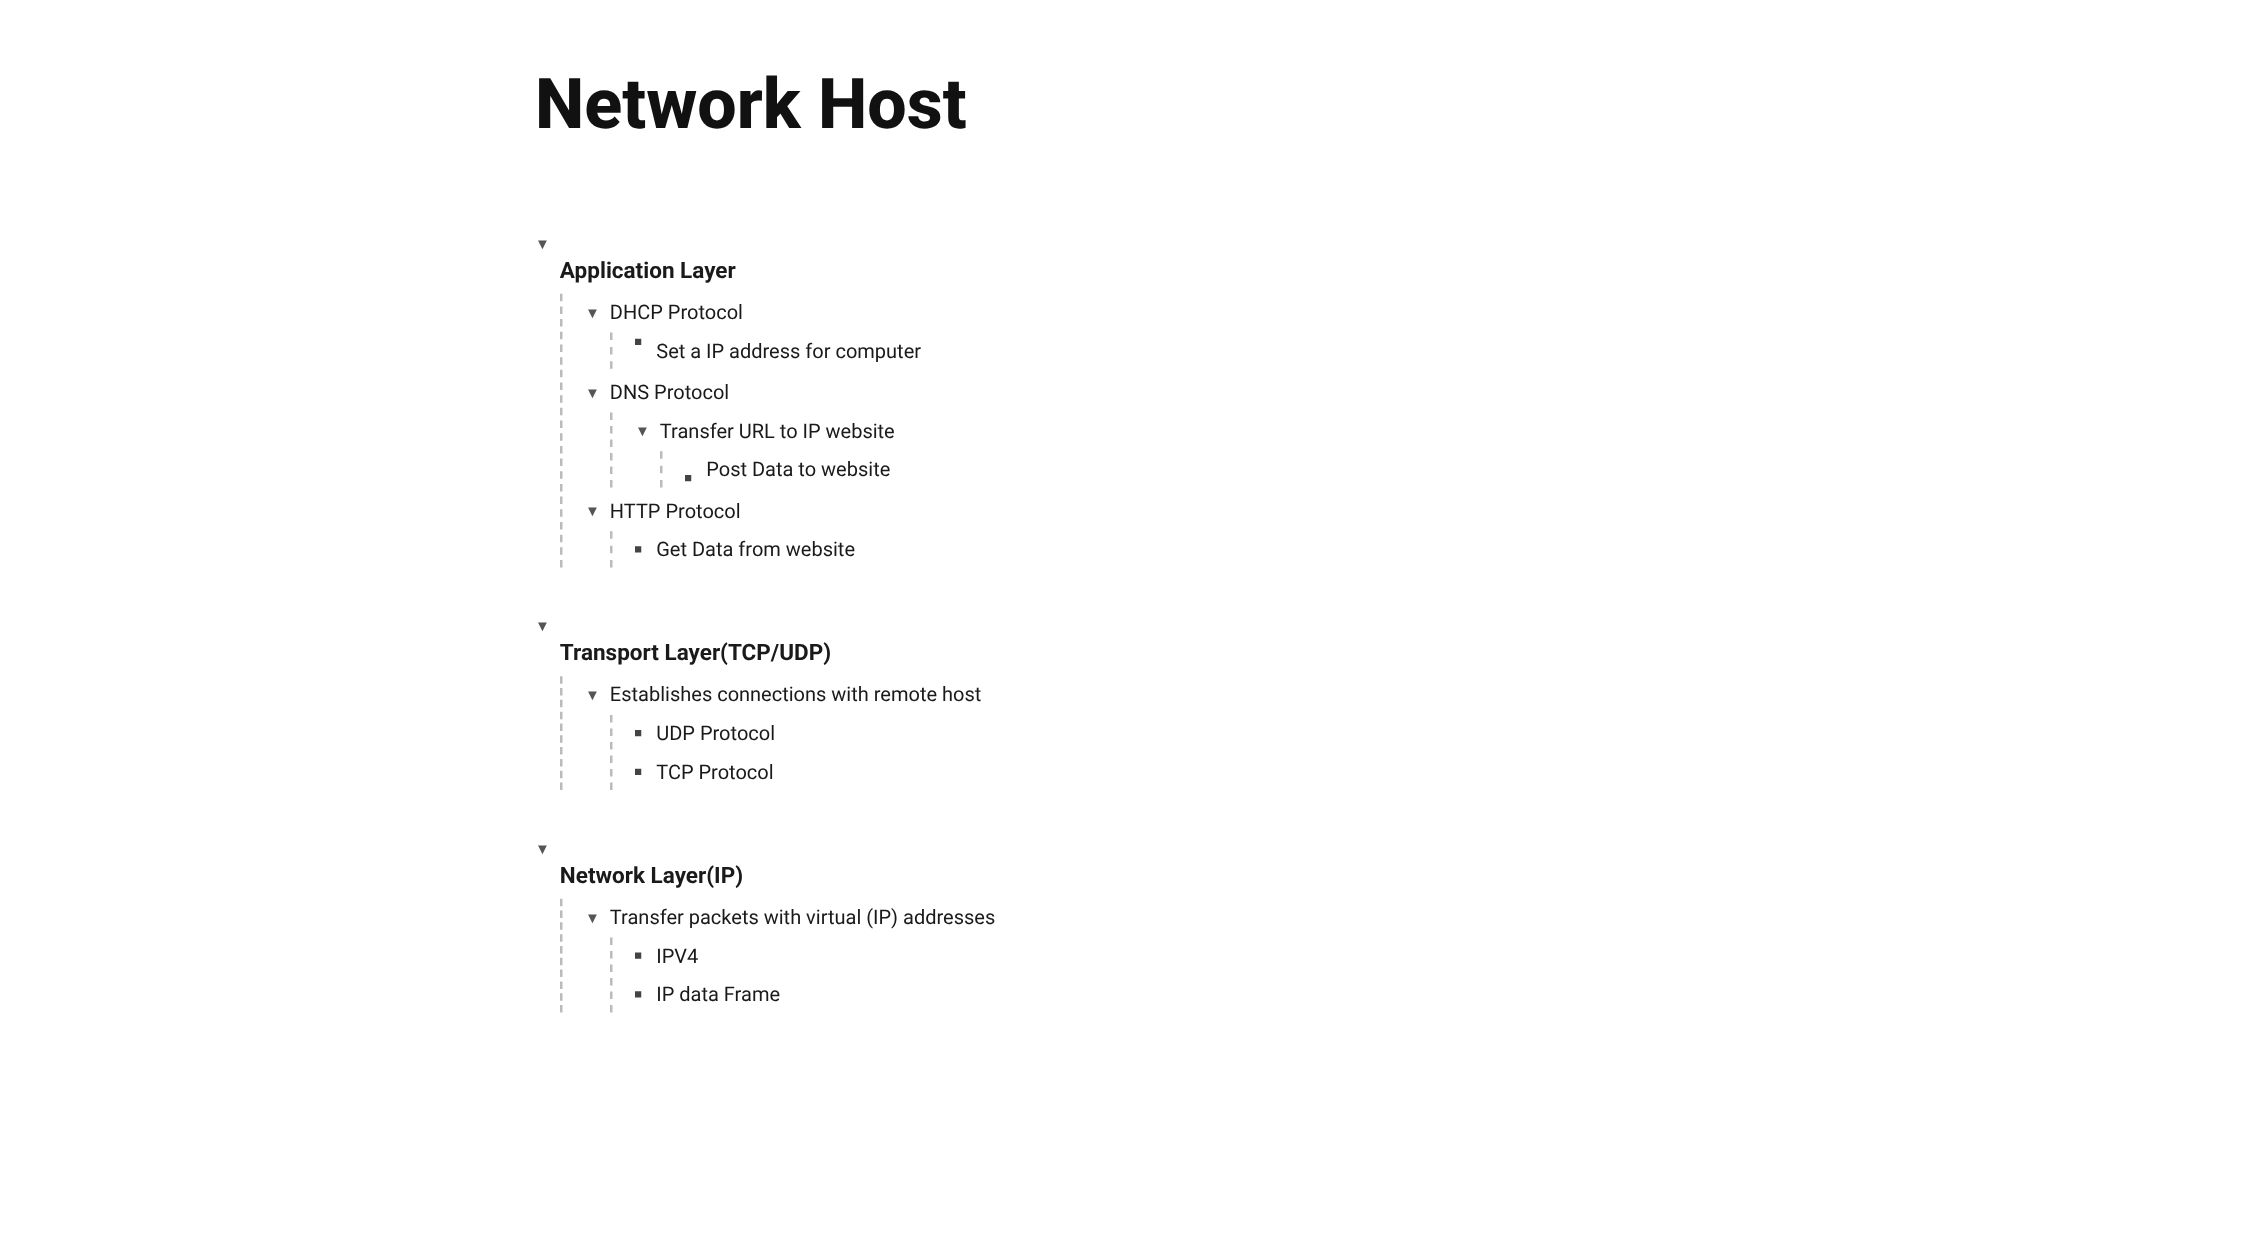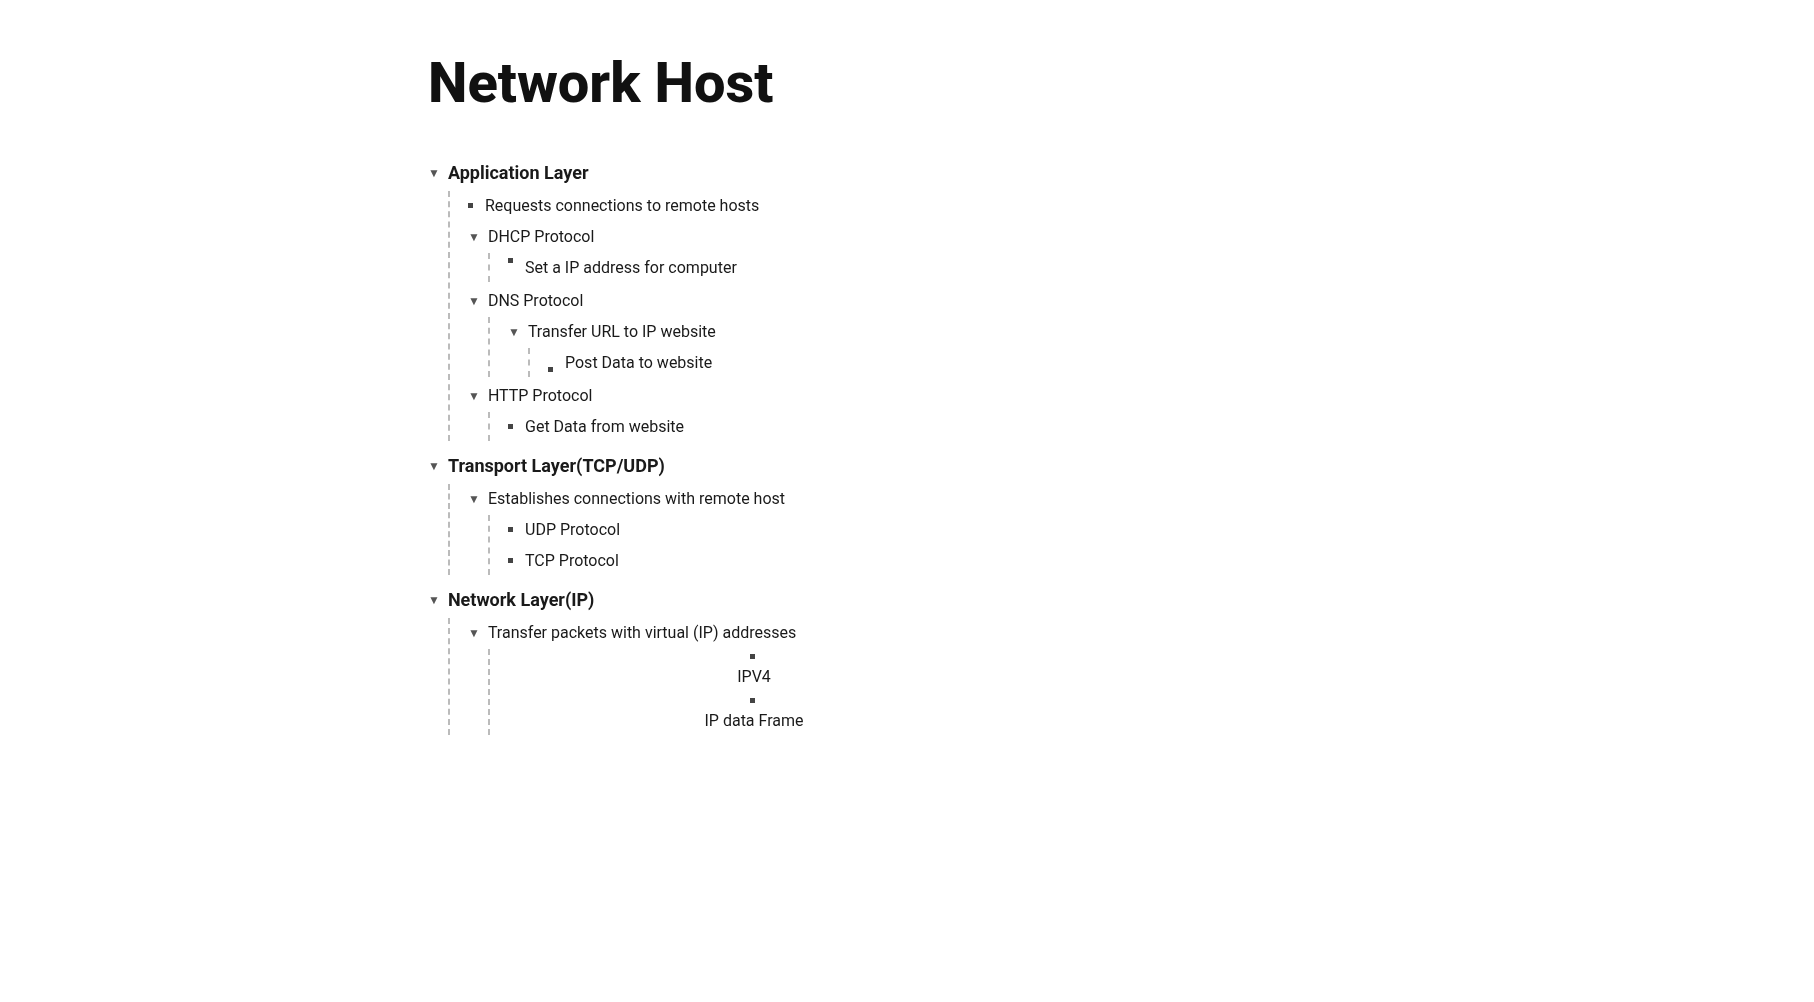--- a/index.html
+++ b/index.html
@@ -132,43 +132,38 @@
       margin-bottom: 2px;
     }
 
     .item-text {
       font-size: 16px;
     }
 
     .item-text-bold {
       font-size: 18px;
       font-weight: 700;
+      margin-top: 44px;
     }
   </style>
 </head>
 <body>
 
 <div class="page-container">
   <h1 class="page-title">Network Host</h1>
 
   <div class="outline-tree">
 
     <div class="level1">
       <div class="level1-header">
         <span class="chevron">▼</span>
         <span class="item-text-bold">Application Layer</span>
       </div>
       <div class="level1-children">
 
-        <div class="level2">
-          <div class="level2-item" style="display:flex;align-items:center;gap:8px;padding:5px 0;">
-            <span class="bullet-square"></span>
-            <span class="item-text">Requests connections to remote hosts</span>
-          </div>
-        </div>
 
 
         <div class="level2">
           <div class="level2-header collapsible">
             <span class="chevron">▼</span>
             <span class="item-text">DHCP Protocol</span>
           </div>
           <div class="level2-children">
             <div class="level3">
               <div style="display:flex;align-items:flex-start;gap:8px;padding:5px 0;">
@@ -259,27 +254,27 @@
       </div>
       <div class="level1-children">
 
         <div class="level2">
           <div class="level2-header collapsible">
             <span class="chevron">▼</span>
             <span class="item-text">Transfer packets with virtual (IP) addresses</span>
           </div>
           <div class="level2-children">
             <div class="level3">
-              <div style="display:flex;align-items:center;gap:8px;padding:5px 0;flex-direction:column;">
+              <div style="display:flex;align-items:center;gap:8px;padding:5px 0;">
                 <span class="bullet-square"></span>
                 <span class="item-text">IPV4</span>
               </div>
             </div>
             <div class="level3">
-              <div style="display:flex;align-items:center;gap:8px;padding:5px 0;flex-direction:column;">
+              <div style="display:flex;align-items:center;gap:8px;padding:5px 0;">
                 <span class="bullet-square"></span>
                 <span class="item-text">IP data Frame</span>
               </div>
             </div>
           </div>
         </div>
 
       </div>
     </div>
 

